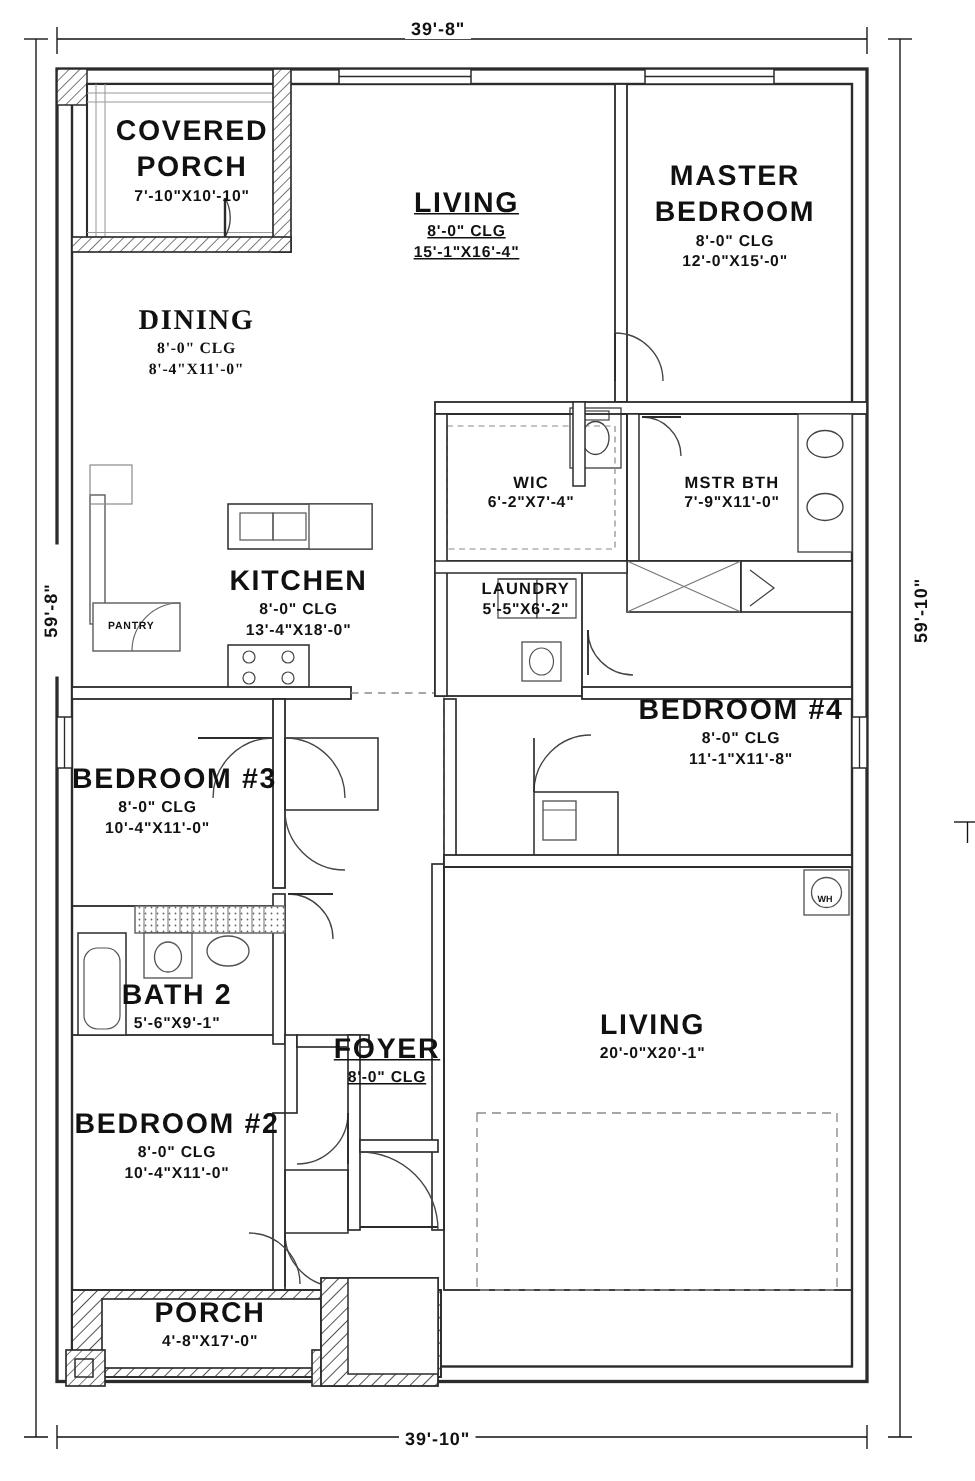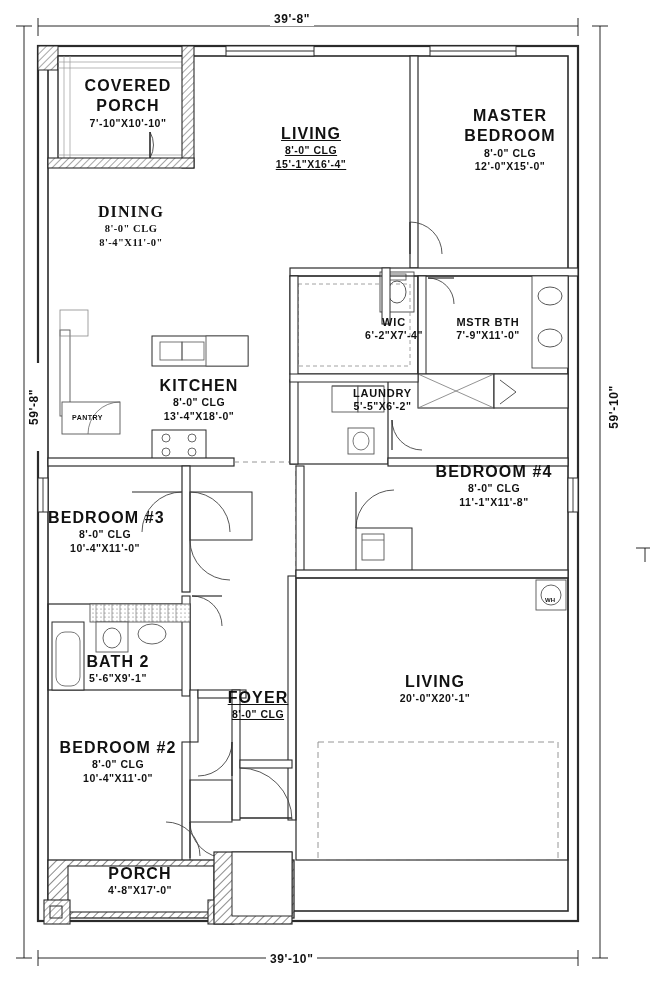--- a/index.html
+++ b/index.html
@@ -1,20 +1,20 @@
 <!DOCTYPE html>
 <html><head>
 <meta charset="utf-8">
 <style>
   html,body{margin:0;padding:0;background:#ffffff;}
   body{width:650px;height:987px;position:relative;font-family:"Liberation Sans", sans-serif;color:#1a1a1a;overflow:hidden;}
   #plan{position:absolute;left:0;top:0;width:650px;height:987px;}
 
   .lbl{position:absolute;text-align:center;line-height:1.28;letter-spacing:.4px;color:#111;}
-  .lbl .t1{font-size:16px;font-weight:700;letter-spacing:1.1px;white-space:nowrap;}
+  .lbl .t1{font-size:19px;font-weight:700;letter-spacing:1.1px;white-space:nowrap;}
   .lbl .t2{font-size:10.5px;font-weight:600;letter-spacing:.5px;white-space:nowrap;}
   .lbl .t3{font-size:10.5px;font-weight:600;letter-spacing:.5px;white-space:nowrap;}
   .lbl.small .t1{font-size:11px;letter-spacing:.8px;}
 
   .dim{position:absolute;font-size:12px;font-weight:600;letter-spacing:.6px;color:#111;background:#fff;padding:0 4px;white-space:nowrap;}
   .dim.vert{transform:rotate(-90deg);transform-origin:center center;}
   .pantry-lbl{position:absolute;font-size:7px;font-weight:700;letter-spacing:.5px;color:#111;white-space:nowrap;}
   .wh-lbl{position:absolute;font-size:6px;font-weight:700;color:#111;}
 </style>
 </head>
@@ -302,50 +302,50 @@
   <div class="t1">PORCH</div>
   <div class="t3">7'-10"X10'-10"</div>
 </div>
 
 <div class="lbl" style="left:246px;top:124px;width:130px;text-decoration:underline;">
   <div class="t1">LIVING</div>
   <div class="t2">8'-0" CLG</div>
   <div class="t3">15'-1"X16'-4"</div>
 </div>
 
-<div class="lbl" style="left:420px;top:106px;width:140px;margin-left:20px;">
+<div class="lbl" style="left:420px;top:106px;width:140px;">
   <div class="t1">MASTER</div>
   <div class="t1">BEDROOM</div>
   <div class="t2">8'-0" CLG</div>
   <div class="t3">12'-0"X15'-0"</div>
 </div>
 
 <div class="lbl" style="left:66px;top:202px;width:130px;font-family:Liberation Serif, serif;">
   <div class="t1">DINING</div>
   <div class="t2">8'-0" CLG</div>
   <div class="t3">8'-4"X11'-0"</div>
 </div>
 
-<div class="lbl small" style="left:300px;top:315px;width:108px;margin-left:40px;">
+<div class="lbl small" style="left:300px;top:315px;width:108px;">
   <div class="t1">WIC</div>
   <div class="t3">6'-2"X7'-4"</div>
 </div>
 
 <div class="lbl small" style="left:428px;top:315px;width:120px;">
   <div class="t1">MSTR BTH</div>
   <div class="t3">7'-9"X11'-0"</div>
 </div>
 
 <div class="lbl" style="left:134px;top:376px;width:130px;">
   <div class="t1">KITCHEN</div>
   <div class="t2">8'-0" CLG</div>
   <div class="t3">13'-4"X18'-0"</div>
 </div>
 
-<div class="lbl small" style="left:292px;top:386px;width:117px;padding-left:32px;">
+<div class="lbl small" style="left:292px;top:386px;width:117px;">
   <div class="t1">LAUNDRY</div>
   <div class="t3">5'-5"X6'-2"</div>
 </div>
 
 <div class="lbl" style="left:424px;top:462px;width:140px;">
   <div class="t1">BEDROOM #4</div>
   <div class="t2">8'-0" CLG</div>
   <div class="t3">11'-1"X11'-8"</div>
 </div>
 

